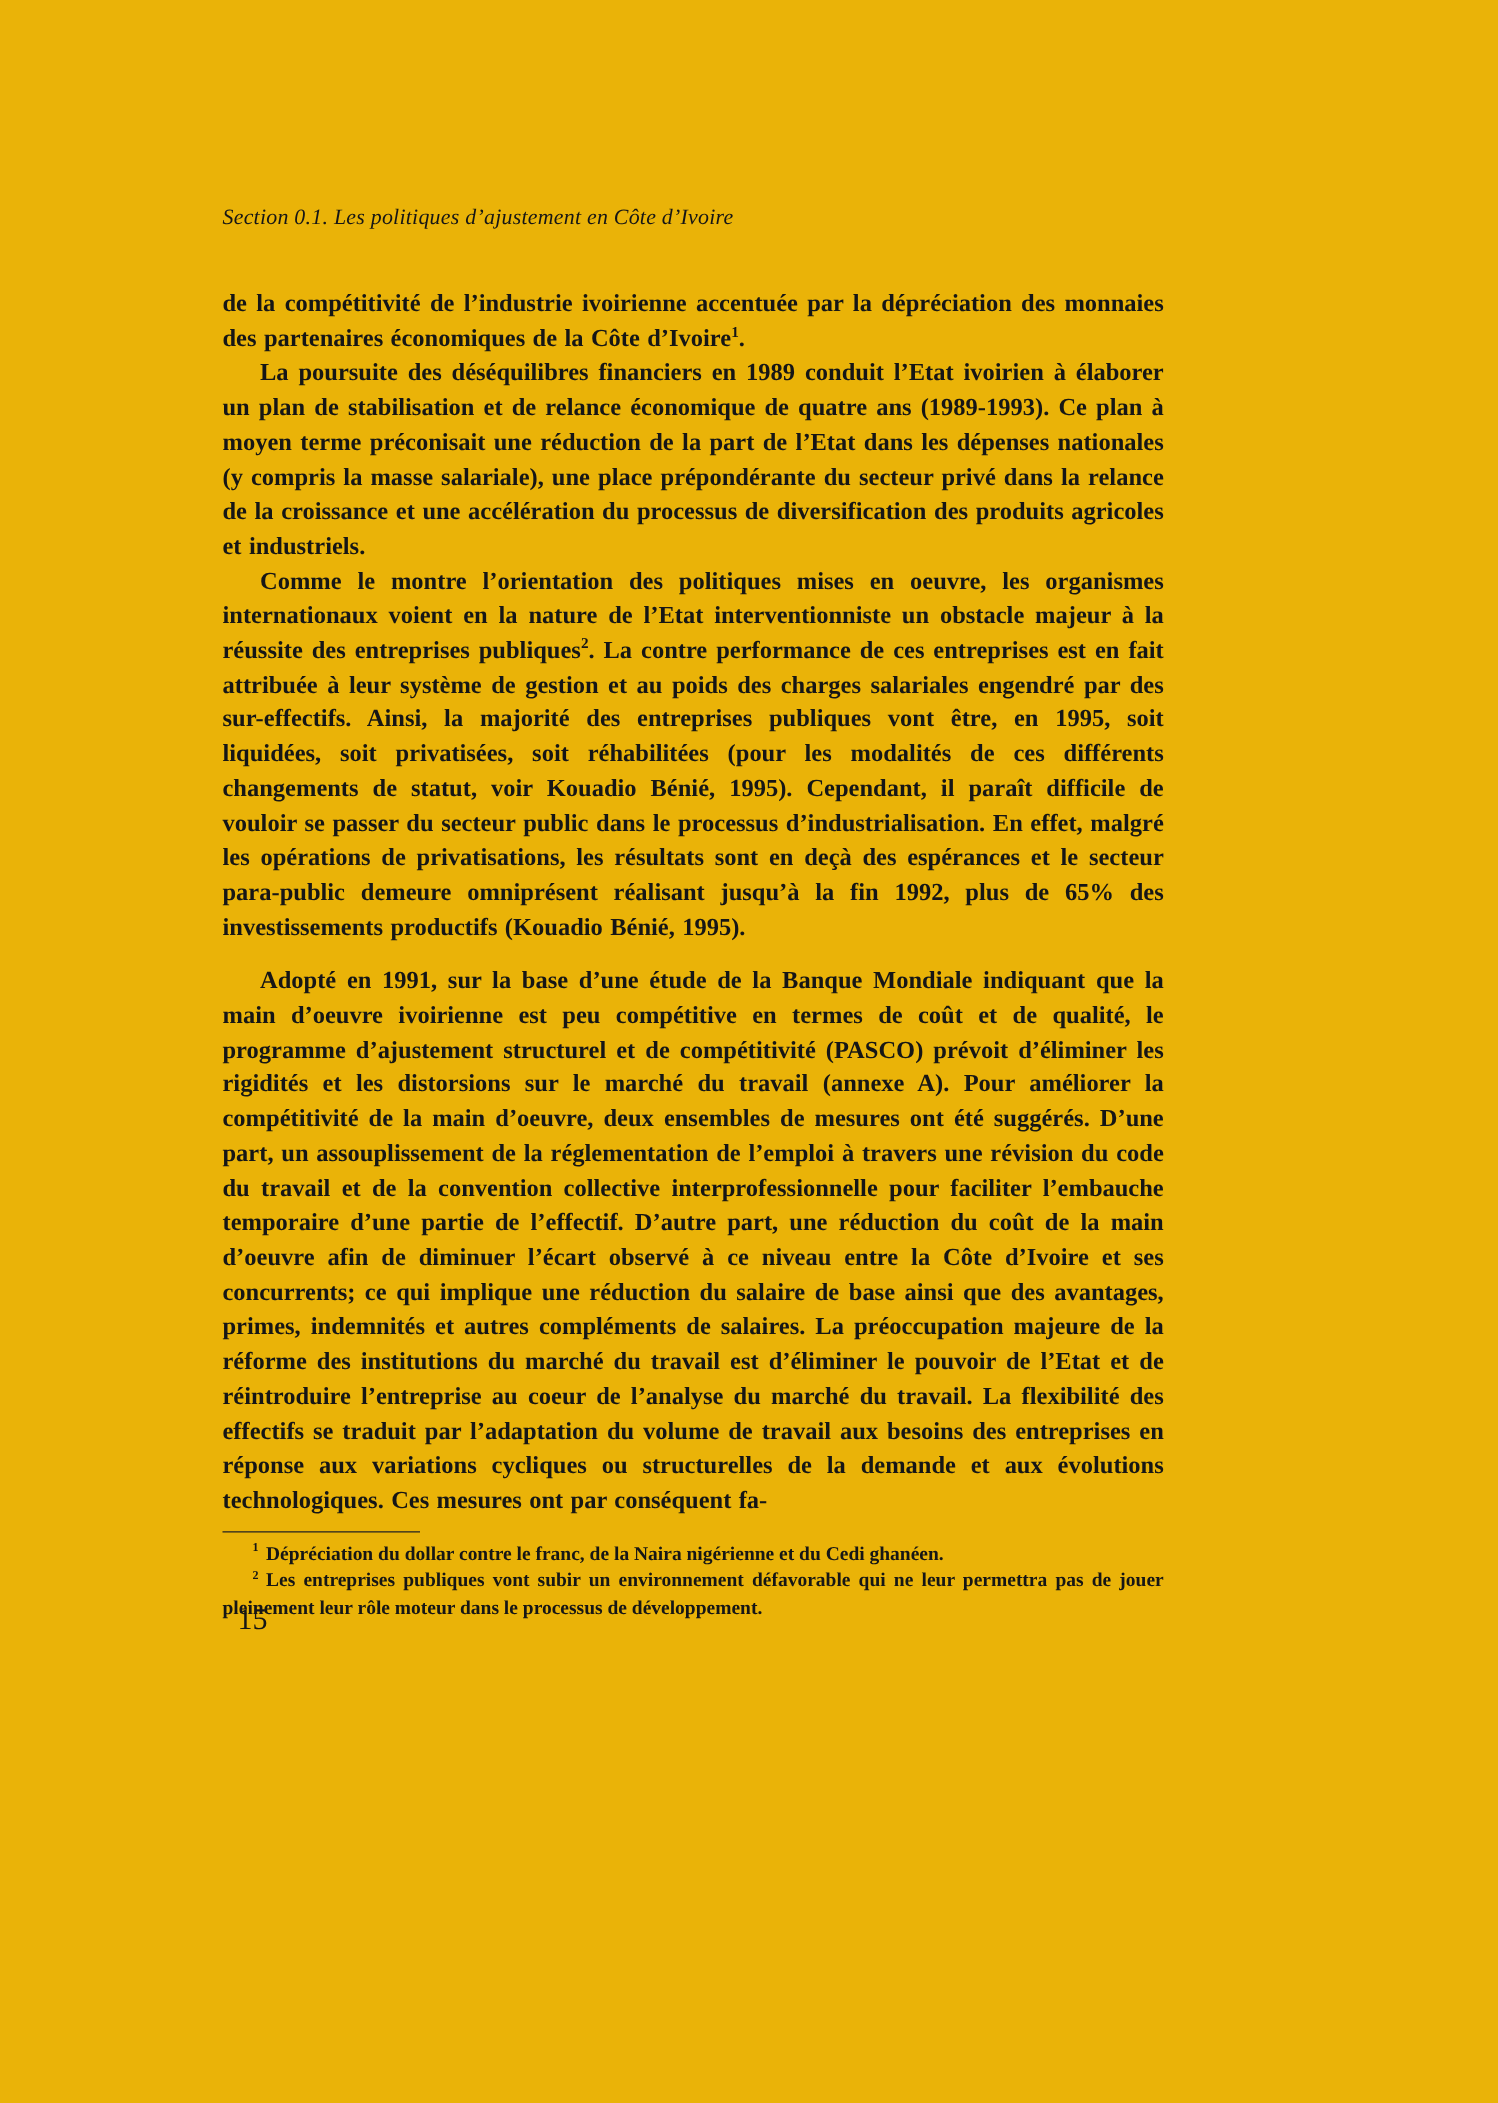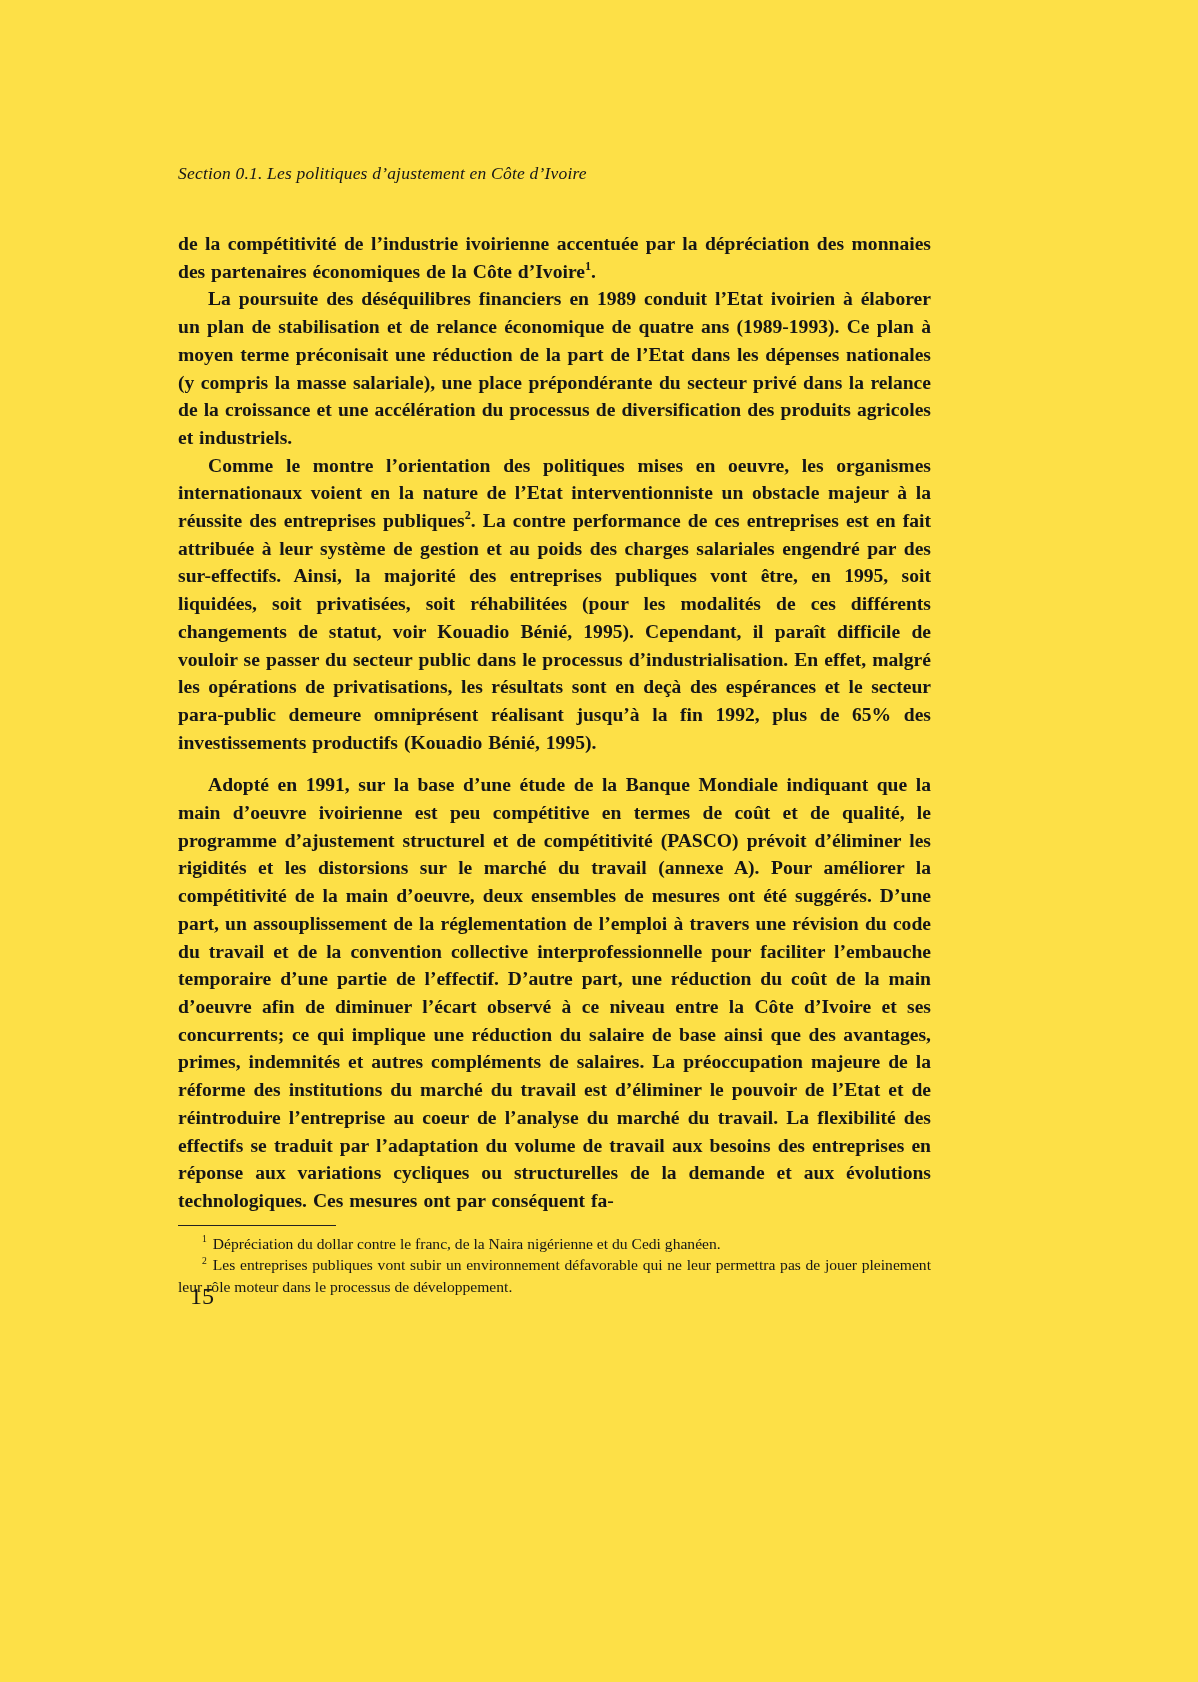--- a/index.html
+++ b/index.html
@@ -10,21 +10,21 @@
   body {
     width: 1198px;
     height: 1682px;
     font-family: "Liberation Serif", "DejaVu Serif", serif;
     color: #161616;
   }
   .page {
     position: relative;
     width: 1198px;
     height: 1682px;
-    background: #fde047;
+    background: #eab308;
     overflow: hidden;
   }
   .content {
     position: absolute;
     left: 178px;
     top: 163px;
     width: 753px;
   }
   .running-header {
     font-style: italic;
@@ -47,20 +47,21 @@
   .body-text p.space-before {
     margin-top: 15px;
   }
   sup.fnref {
     font-size: 0.62em;
     vertical-align: super;
     line-height: 0;
   }
   .footnote-area {
     margin-top: 10px;
+    font-weight: bold;
   }
   .footnote-rule {
     width: 158px;
     height: 0;
     border-top: 1.6px solid #222;
     margin-bottom: 7px;
   }
   .footnote {
     margin: 0;
     font-size: 15.6px;

